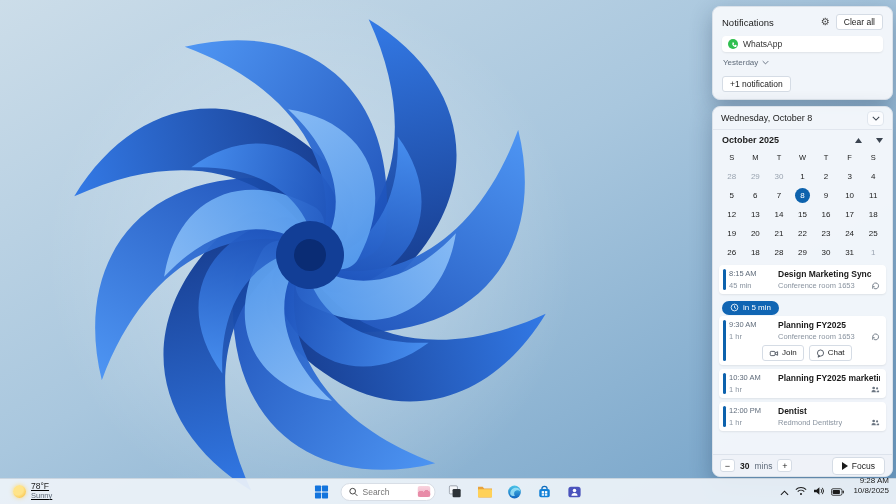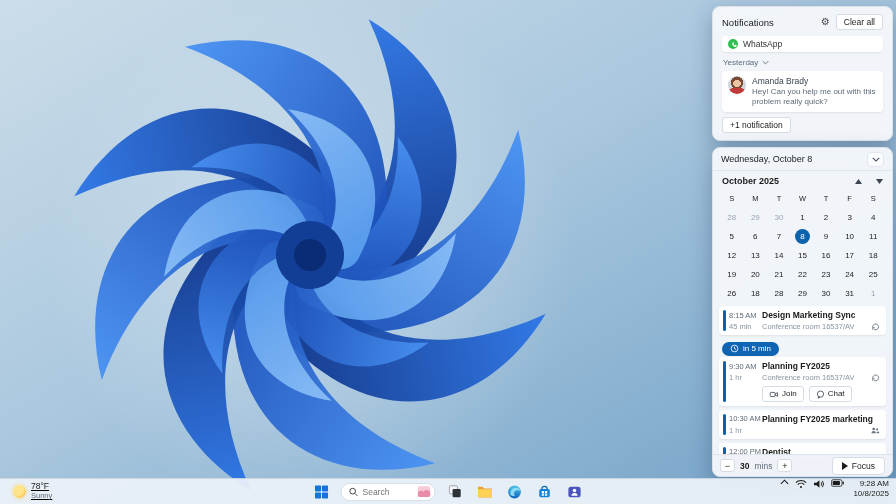--- a/index.html
+++ b/index.html
@@ -48,21 +48,21 @@
   .cal-week { height:19px; }
   .cal-cell { display:flex; align-items:flex-end; justify-content:center; font-size:8px; color:#1b1b1b; }
   .cal-cell.muted { color:#9aa4b0; }
   .cal-cell .daynum { width:15px; height:15px; display:flex; align-items:center; justify-content:center; border-radius:50%; }
   .cal-cell.sel .daynum { background:#0d62ad; color:#fff; }
 
   
   #agenda { flex:1; position:relative; overflow:hidden; padding:5px 6px 24px; }
   .ev-card { position:relative; background:#fff; border-radius:4px; box-shadow:0 1px 2px rgba(0,0,0,0.08); padding:4px 6px 4px 10px; margin-bottom:4px; }
   .ev-card::before { content:""; position:absolute; left:4px; top:4px; bottom:4px; width:2.5px; border-radius:2px; background:#0d62ad; }
-  .ev-row { display:flex; align-items:center; gap:0; }
+  .ev-row { display:flex; gap:16px; }
   .ev-time { width:33px; flex:0 0 auto; font-size:7.5px; color:#5f6b7a; }
   .ev-title { font-size:8.5px; font-weight:bold; color:#1a1a1a; white-space:nowrap; overflow:hidden; }
   .ev-sub { margin-top:2px; }
   .ev-dur { width:33px; flex:0 0 auto; font-size:7.5px; color:#8a94a0; }
   .ev-loc { font-size:7.5px; color:#8a94a0; white-space:nowrap; overflow:hidden; }
   .ev-icon { margin-left:auto; display:flex; align-items:center; }
   .ev-actions { display:flex; gap:5px; margin-top:4px; margin-left:33px; }
   .ev-actions .btn-pill { display:inline-flex; align-items:center; gap:3px; font-size:8px; padding:2px 6px; }
   .reminder-pill { display:inline-flex; align-items:center; gap:4px; background:#1065b3; color:#fff; font-size:8px; border-radius:9px; padding:2.5px 8px; margin:1px 0 0 3px; }
 
@@ -81,21 +81,21 @@
   .weather-temp { font-size:8.5px; color:#1b1b1b; line-height:1.15; }
   .weather-cond { font-size:7.5px; color:#5f6b7a; line-height:1.15; }
   #taskbar-center { position:absolute; left:50%; top:0; bottom:0; transform:translateX(-50%); display:flex; align-items:center; gap:8px; }
   .tb-icon { width:22px; height:22px; display:flex; align-items:center; justify-content:center; border-radius:4px; }
   .search-pill { width:95px; height:18px; background:#fff; border:1px solid #d8dee6; border-radius:9px; display:flex; align-items:center; gap:4px; padding:0 4px 0 7px; }
   .search-input { border:none; outline:none; background:transparent; flex:1; min-width:0; font-size:8.5px; color:#444; font-family:"Liberation Sans",sans-serif; }
   .search-hl { width:13px; height:11px; border-radius:2.5px; flex:0 0 auto;
     background: radial-gradient(circle at 30% 80%, #e88ca8 0 30%, transparent 31%),
                 radial-gradient(circle at 70% 75%, #e88ca8 0 32%, transparent 33%),
                 linear-gradient(#f8d3de,#f0aec2); }
-  #tray { position:absolute; right:7px; top:0; bottom:0; display:flex; align-items:flex-start; gap:6px; }
+  #tray { position:absolute; right:7px; top:0; bottom:8px; display:flex; align-items:flex-end; gap:6px; }
   .clock { text-align:right; font-size:8px; color:#1b1b1b; line-height:1.25; margin-left:3px; }
 </style>
 </head>
 <body>
 
 <div id="stage">
   <svg id="wallpaper" width="896" height="504" viewBox="0 0 896 504">
     <defs>
       <linearGradient id="sky" x1="0" y1="0" x2="1" y2="1">
         <stop offset="0" stop-color="#ccdde9"></stop>
@@ -162,27 +162,20 @@
         <span class="wa-name">WhatsApp</span>
       </div>
       <div class="group-row">
         <span>Yesterday</span>
         <span class="caret">
           <svg width="7" height="5" viewBox="0 0 10 6" fill="none" stroke="#5f6b7a" stroke-width="1.3">
               <path d="M1,1 L5,5 L9,1"></path>
             </svg>
         </span>
       </div>
-      <div class="msg-card">
-        <div class="avatar"></div>
-        <div>
-          <div class="msg-name">Amanda Brady</div>
-          <div class="msg-text">Hey! Can you help me out with this problem really quick?</div>
-        </div>
-      </div>
       <button class="btn-pill more-pill">+1 notification</button>
     </div>
 
     <div id="cal-panel" class="panel">
       <div class="cal-datehead">
         <span class="cal-datehead-label">Wednesday, October 8</span>
         <span class="sq-btn">
           <svg width="8" height="5" viewBox="0 0 10 6" fill="none" stroke="currentColor" stroke-width="1.3">
               <path d="M1,1 L5,5 L9,1"></path>
             </svg>

